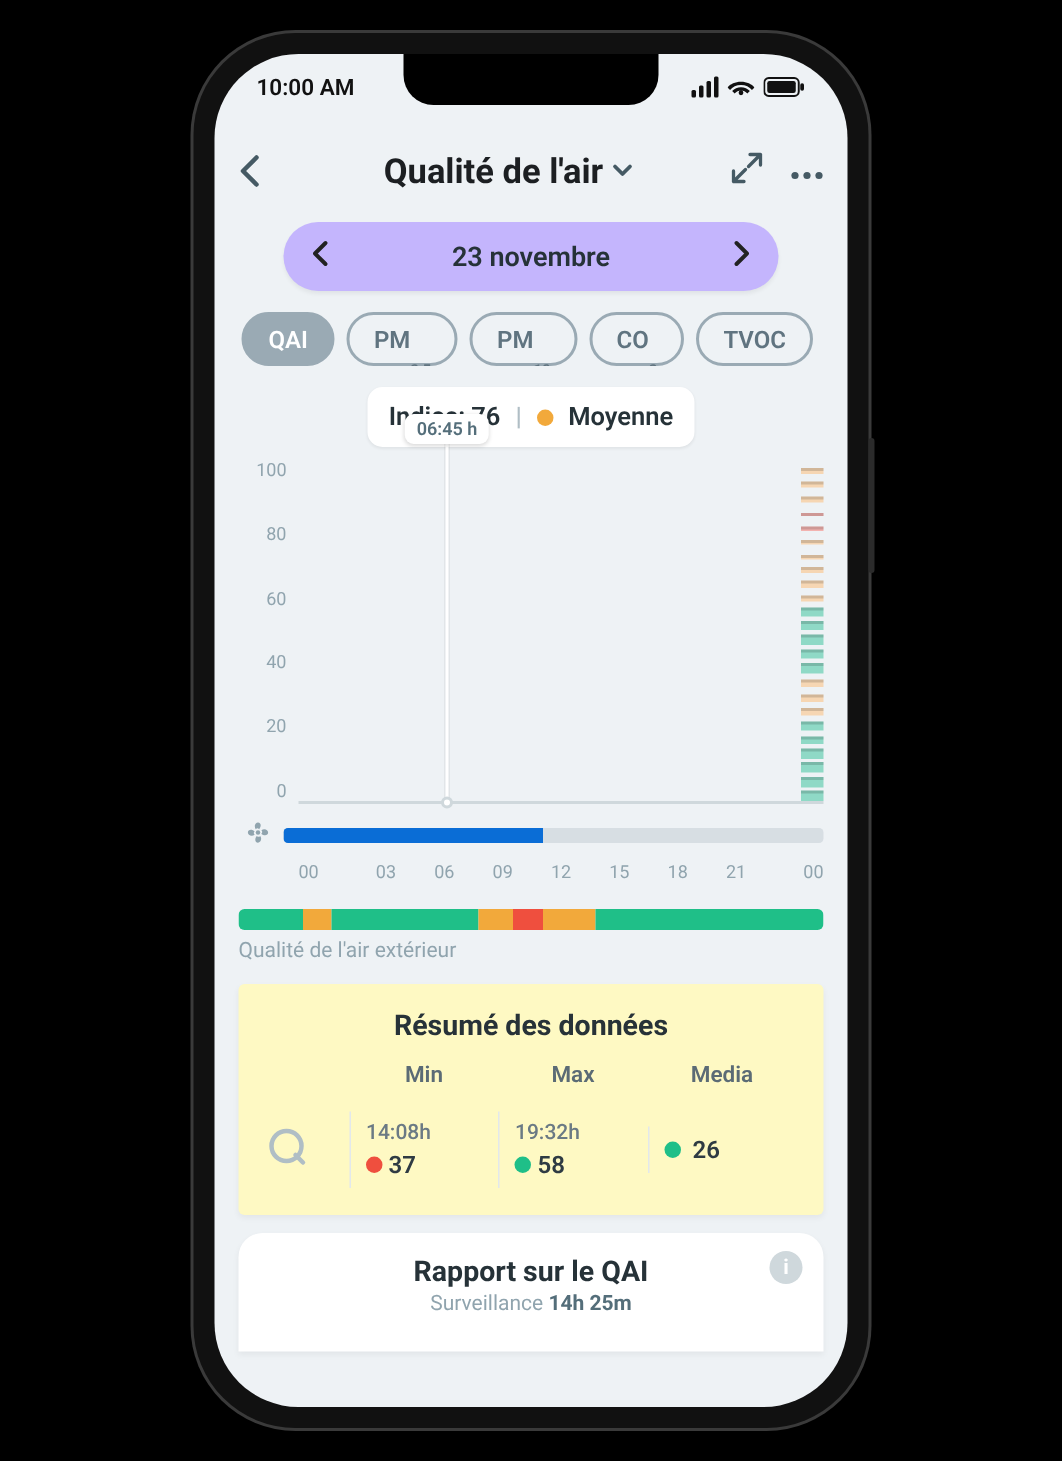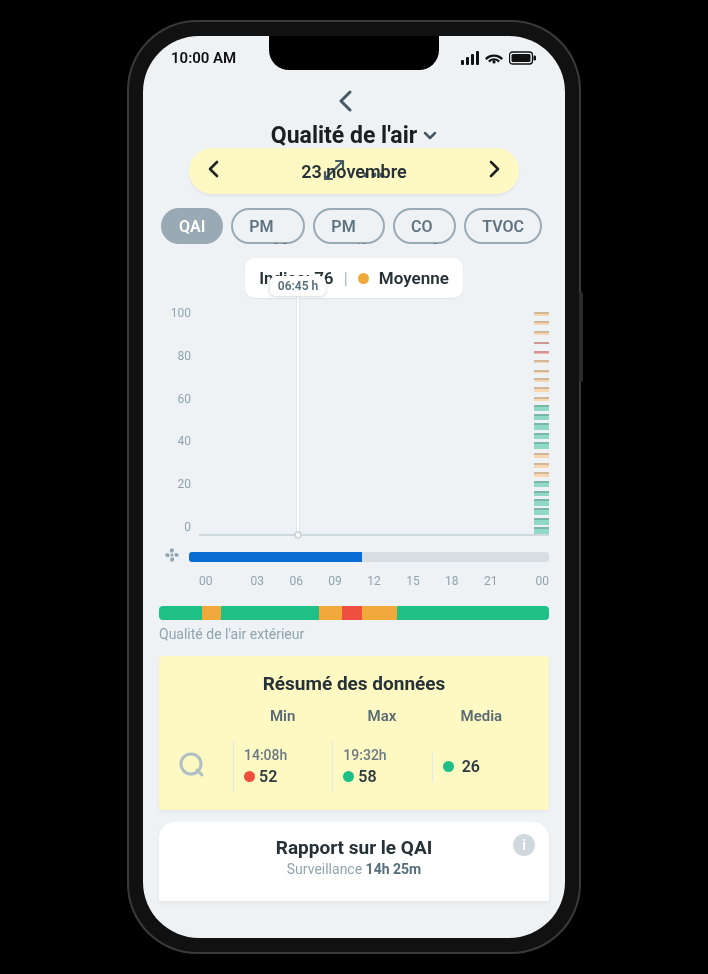--- a/index.html
+++ b/index.html
@@ -62,32 +62,31 @@
   .page {
     position:absolute; inset:0;
     padding: 54px 16px 0;
     overflow: hidden;
     color:#263238;
   }
 
   .appbar {
     display:flex; align-items:center; gap:10px;
     height: 48px;
-    flex-direction: column;
   }
   .appbar .back { width:32px; display:flex; justify-content:flex-start; }
   .appbar .title-wrap { flex:1; display:flex; justify-content:center; align-items:center; gap:6px; }
   .appbar .title-wrap h1 { font-size: 23px; font-weight: 700; color:#1c1f22; }
   .appbar .right { display:flex; align-items:center; gap:18px; color:#455a64; }
   .icon-btn { cursor:pointer; color:#455a64; }
 
   .date-pill {
     margin: 10px auto 14px;
     width: 330px; height:46px;
-    background:#fef9c3; border-radius: 24px;
+    background:#c4b5fd; border-radius: 24px;
     display:flex; align-items:center; justify-content:space-between;
     padding: 0 18px;
     box-shadow: 0 2px 3px rgba(0,0,0,.06);
     font-size: 18px; font-weight:600;
   }
   .date-pill .chev { font-size:22px; color:#222; line-height:1; }
 
   .chips { display:flex; gap:8px; margin: 2px 0 14px; padding:0 2px; overflow:hidden; }
   .chip {
     border: 2px solid #9aaab4;
@@ -425,21 +424,21 @@
         <div class="sum-row">
           <div class="q-icon">
             <svg width="30" height="30" viewBox="0 0 30 30">
                 <circle cx="14" cy="14" r="10" fill="none" stroke="#b0bec5" stroke-width="3"></circle>
                 <path d="M20 20l5 5" stroke="#b0bec5" stroke-width="3" stroke-linecap="round"></path>
               </svg>
           </div>
           <div class="cell">
             <span class="sub">14:08h</span>
             <span class="dot" id="dot-min" style="background: rgb(239, 79, 62);"></span>
-            <span>52</span>
+            <span>37</span>
           </div>
           <div class="cell">
             <span class="sub">19:32h</span>
             <span class="dot" id="dot-max" style="background: rgb(31, 191, 136);"></span>
             <span>58</span>
           </div>
           <div class="cell" style="display:flex;align-items:center;gap:8px">
             <span class="dot" id="dot-media" style="background: rgb(31, 191, 136);"></span>
             <span>26</span>
           </div>

